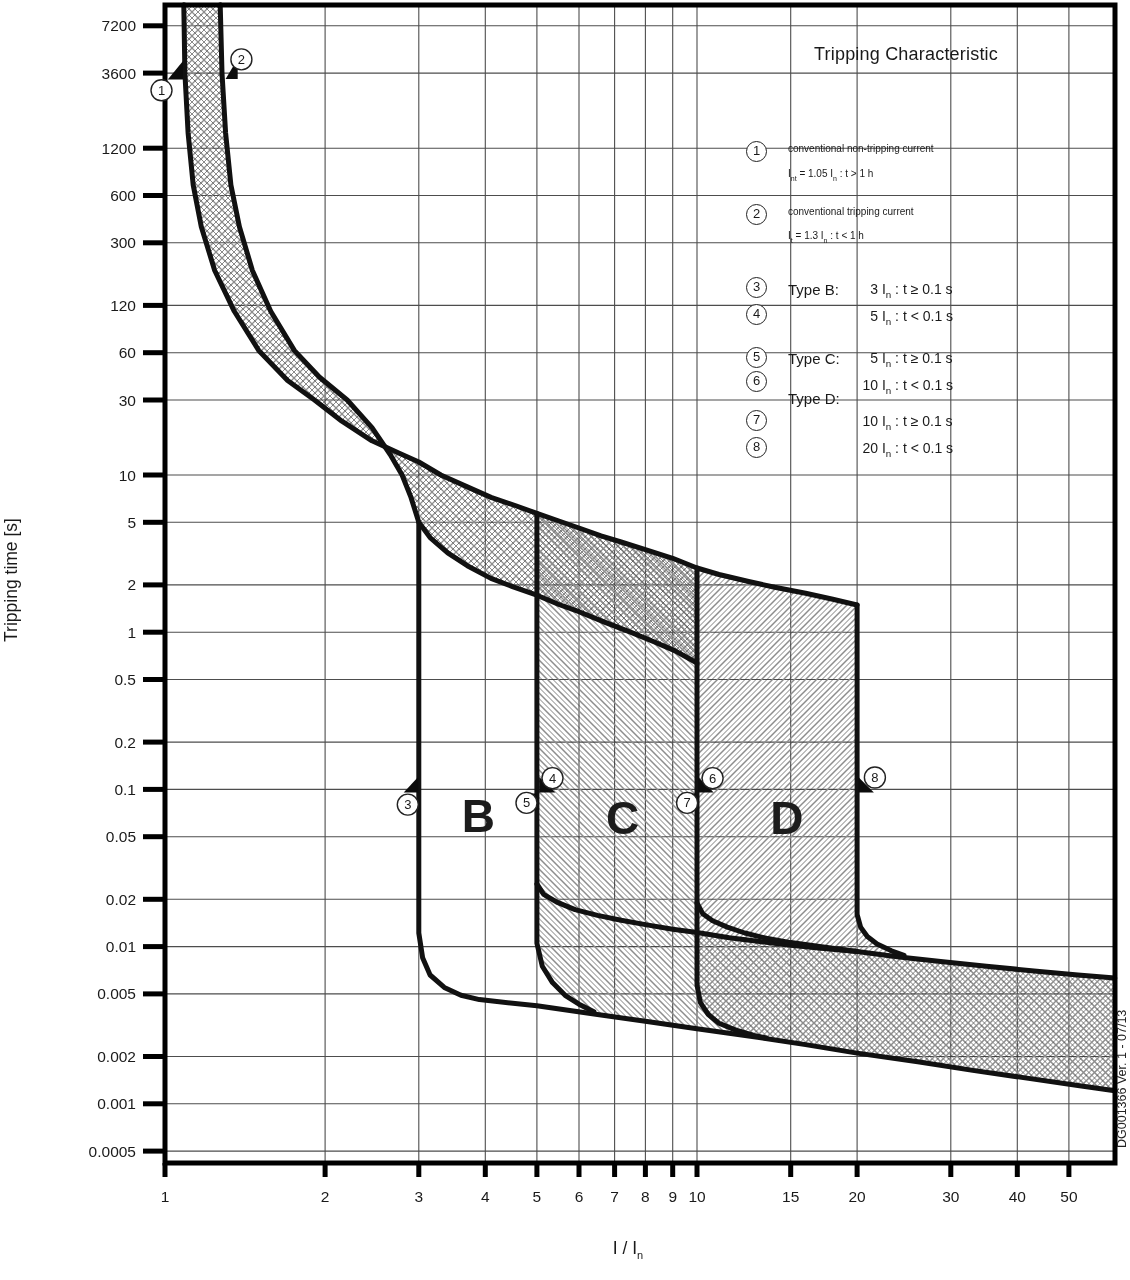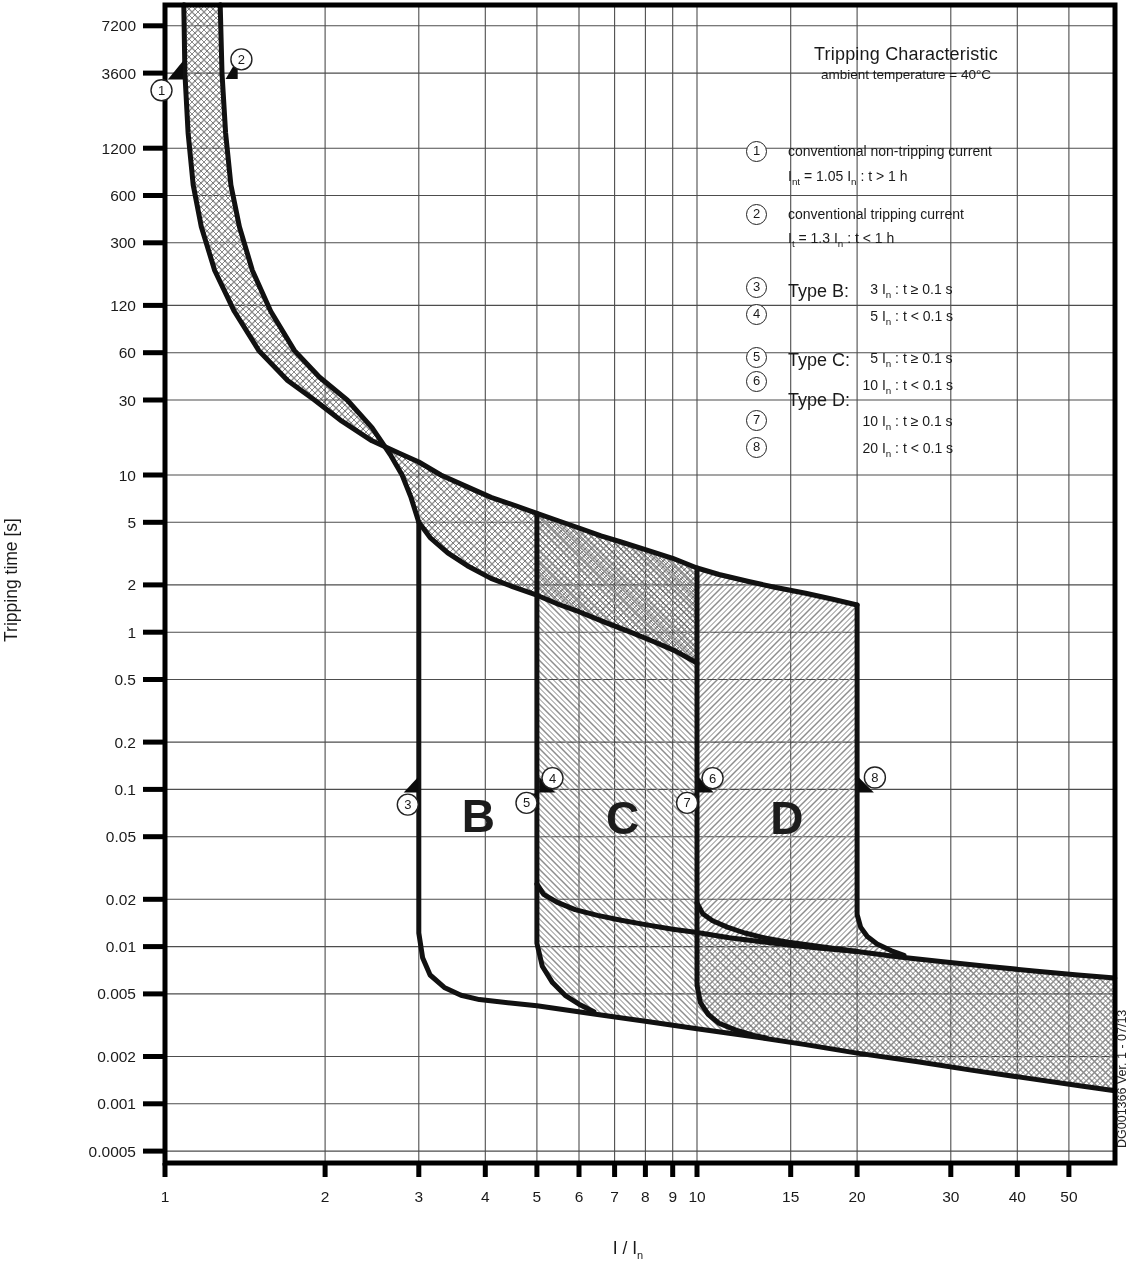--- a/index.html
+++ b/index.html
@@ -1,25 +1,25 @@
 <!DOCTYPE html>
 <html><head>
 <meta charset="utf-8">
 <style>
   html,body{margin:0;padding:0;background:#fff;width:1130px;height:1280px;
     font-family:"Liberation Sans","DejaVu Sans",sans-serif;color:#1a1a1a;overflow:hidden;}
   #stage{position:relative;width:1130px;height:1280px;background:#fff;}
   #chart-holder{position:absolute;left:0;top:0;width:1130px;height:1280px;}
   .title-block{position:absolute;left:700px;top:44px;width:412px;text-align:center;}
-  .title-main{font-size:18px;letter-spacing:.2px;}
+  .title-main{font-size:18px;letter-spacing:.2px;margin-bottom:8px;}
   .title-sub{font-size:13.5px;line-height:19px;}
   .badge{position:absolute;width:21px;height:21px;border:1.4px solid #222;border-radius:50%;
     box-sizing:border-box;text-align:center;line-height:18px;font-size:13px;background:#fff;}
-  .note-text{position:absolute;left:788px;font-size:14px;white-space:nowrap;}
-  .type-label{position:absolute;left:788px;font-size:18px;white-space:nowrap;}
+  .note-text{position:absolute;left:788px;font-size:10px;white-space:nowrap;}
+  .type-label{position:absolute;left:788px;font-size:15px;white-space:nowrap;}
   .type-line{position:absolute;left:842px;font-size:14px;white-space:nowrap;}
   .type-line .num{display:inline-block;width:36px;text-align:right;}
   sub.s{font-size:70%;vertical-align:-4px;line-height:0;}
 </style>
 </head>
 <body>
 <div id="stage">
 
 <div id="chart-holder"><svg width="1130" height="1280" viewBox="0 0 1130 1280" xmlns="http://www.w3.org/2000/svg">
         <defs>
@@ -195,21 +195,20 @@
           <circle cx="874.9" cy="777.5" r="10.5" fill="#fff" stroke="#222" stroke-width="1.4"></circle>
           <text x="874.9" y="782" font-size="13" text-anchor="middle" fill="#1a1a1a">8</text>
         </g>
         <text transform="translate(17,580) rotate(-90)" font-size="17.5" text-anchor="middle" fill="#1a1a1a">Tripping time [s]</text>
         <text x="628" y="1254" font-size="17.5" text-anchor="middle" fill="#1a1a1a"><tspan>I / I</tspan><tspan font-size="11" dy="5">n</tspan><tspan dy="-5"> </tspan><tspan></tspan></text>
         <text transform="translate(1126,1148) rotate(-90)" font-size="12.5" fill="#222">DG001366 Ver. 1 - 07/13</text>
       </svg></div>
 
 <div class="title-block">
   <div class="title-main">Tripping Characteristic</div>
-  <div class="title-sub">ambient temperature = 40°C</div>
 </div>
 
 <span class="badge" style="left:746px;top:141px">1</span>
 <div class="note-text" style="top:143px">conventional non-tripping current</div>
 <div class="note-text" style="top:168px">I<sub class="s">nt</sub>  = 1.05 I<sub class="s">n</sub> :  t &gt; 1 h</div>
 
 <span class="badge" style="left:746px;top:204px">2</span>
 <div class="note-text" style="top:206px">conventional tripping current</div>
 <div class="note-text" style="top:230px">I<sub class="s">t</sub>  = 1.3 I<sub class="s">n</sub> :  t &lt; 1 h</div>
 

